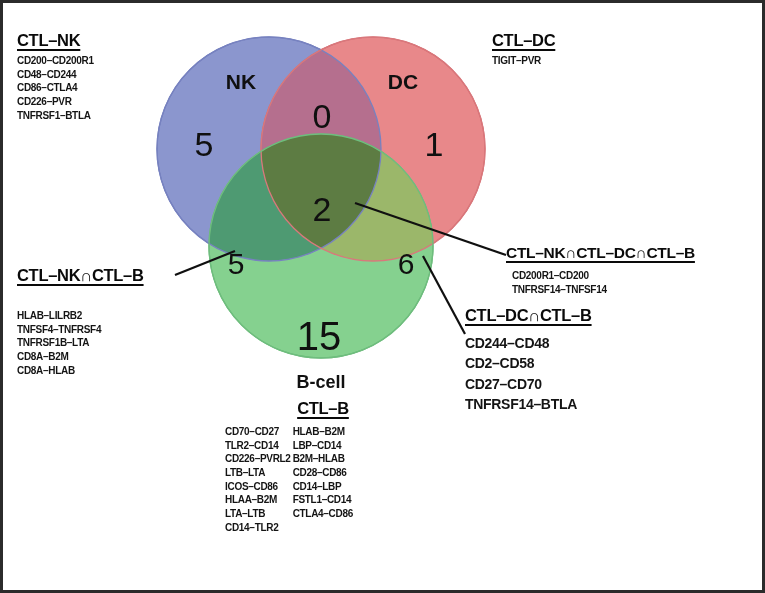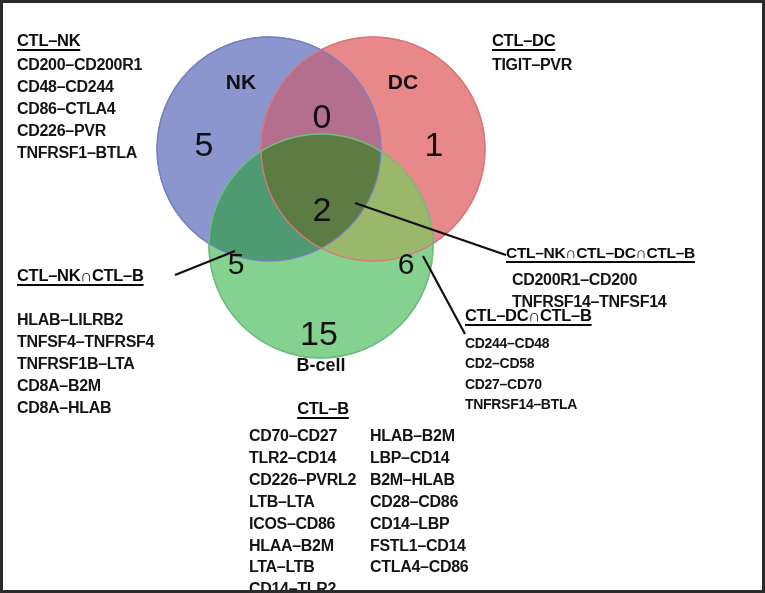--- a/index.html
+++ b/index.html
@@ -61,33 +61,32 @@
     letter-spacing: -0.3px;
     text-decoration: underline;
     text-underline-offset: 3px;
     text-decoration-thickness: 2px;
     white-space: nowrap;
     margin-bottom: 4px;
   }
   .ann-list {
     font-family: "Liberation Sans", sans-serif;
     font-weight: bold;
-    font-size: 16px;
+    font-size: 10px;
     color: #141414;
     letter-spacing: -0.3px;
     line-height: 1.37;
     white-space: nowrap;
   }
   .ann-list .row { display: block; }
 
   
   .ann-cols {
     display: flex;
-    gap: 14px;
-    margin-left: 24px;
+    gap: 2px;
   }
   .ann-cols .col { display: block; }
 
   
   #leaders {
     position: absolute;
     left: 0; top: 0;
     width: 765px; height: 593px;
     pointer-events: none;
   }
@@ -134,29 +133,29 @@
         </g>
       </g>
 
       <circle cx="118" cy="118" r="112" fill="none" stroke="#7782c0" stroke-width="1.3"></circle>
       <circle cx="222" cy="118" r="112" fill="none" stroke="#d9787c" stroke-width="1.3"></circle>
       <circle cx="170" cy="215" r="112" fill="none" stroke="#6fbd7e" stroke-width="1.3"></circle>
     </svg>
 
     <div class="venn-setlabel" style="left:50px; top:40px; width:80px; font-size:21px;">NK</div>
     <div class="venn-setlabel" style="left:212px; top:40px; width:80px; font-size:21px;">DC</div>
-    <div class="venn-setlabel" style="left:130px; top:325px; width:80px; font-size:18px;">B-cell</div>
+    <div class="venn-setlabel" style="left:130px; top:342px; width:80px; font-size:18px;">B-cell</div>
 
     <div class="venn-count" style="left:28px; top:96px; width:50px; font-size:34px;">5</div>
     <div class="venn-count" style="left:258px; top:96px; width:50px; font-size:34px;">1</div>
     <div class="venn-count" style="left:146px; top:68px; width:50px; font-size:34px;">0</div>
     <div class="venn-count" style="left:146px; top:161px; width:50px; font-size:34px;">2</div>
     <div class="venn-count" style="left:60px; top:218px; width:50px; font-size:30px;">5</div>
     <div class="venn-count" style="left:230px; top:218px; width:50px; font-size:30px;">6</div>
-    <div class="venn-count" style="left:128px; top:285px; width:80px; font-size:34px;">15</div>
+    <div class="venn-count" style="left:128px; top:285px; width:80px; font-size:40px;">15</div>
   </div>
 
   <svg id="leaders">
 
     <line x1="352" y1="200" x2="503" y2="252" stroke="#101010" stroke-width="2.2"></line>
 
     <line x1="232" y1="248" x2="172" y2="272" stroke="#101010" stroke-width="2.2"></line>
 
     <line x1="420" y1="253" x2="462" y2="331" stroke="#101010" stroke-width="2.2"></line>
   </svg>

